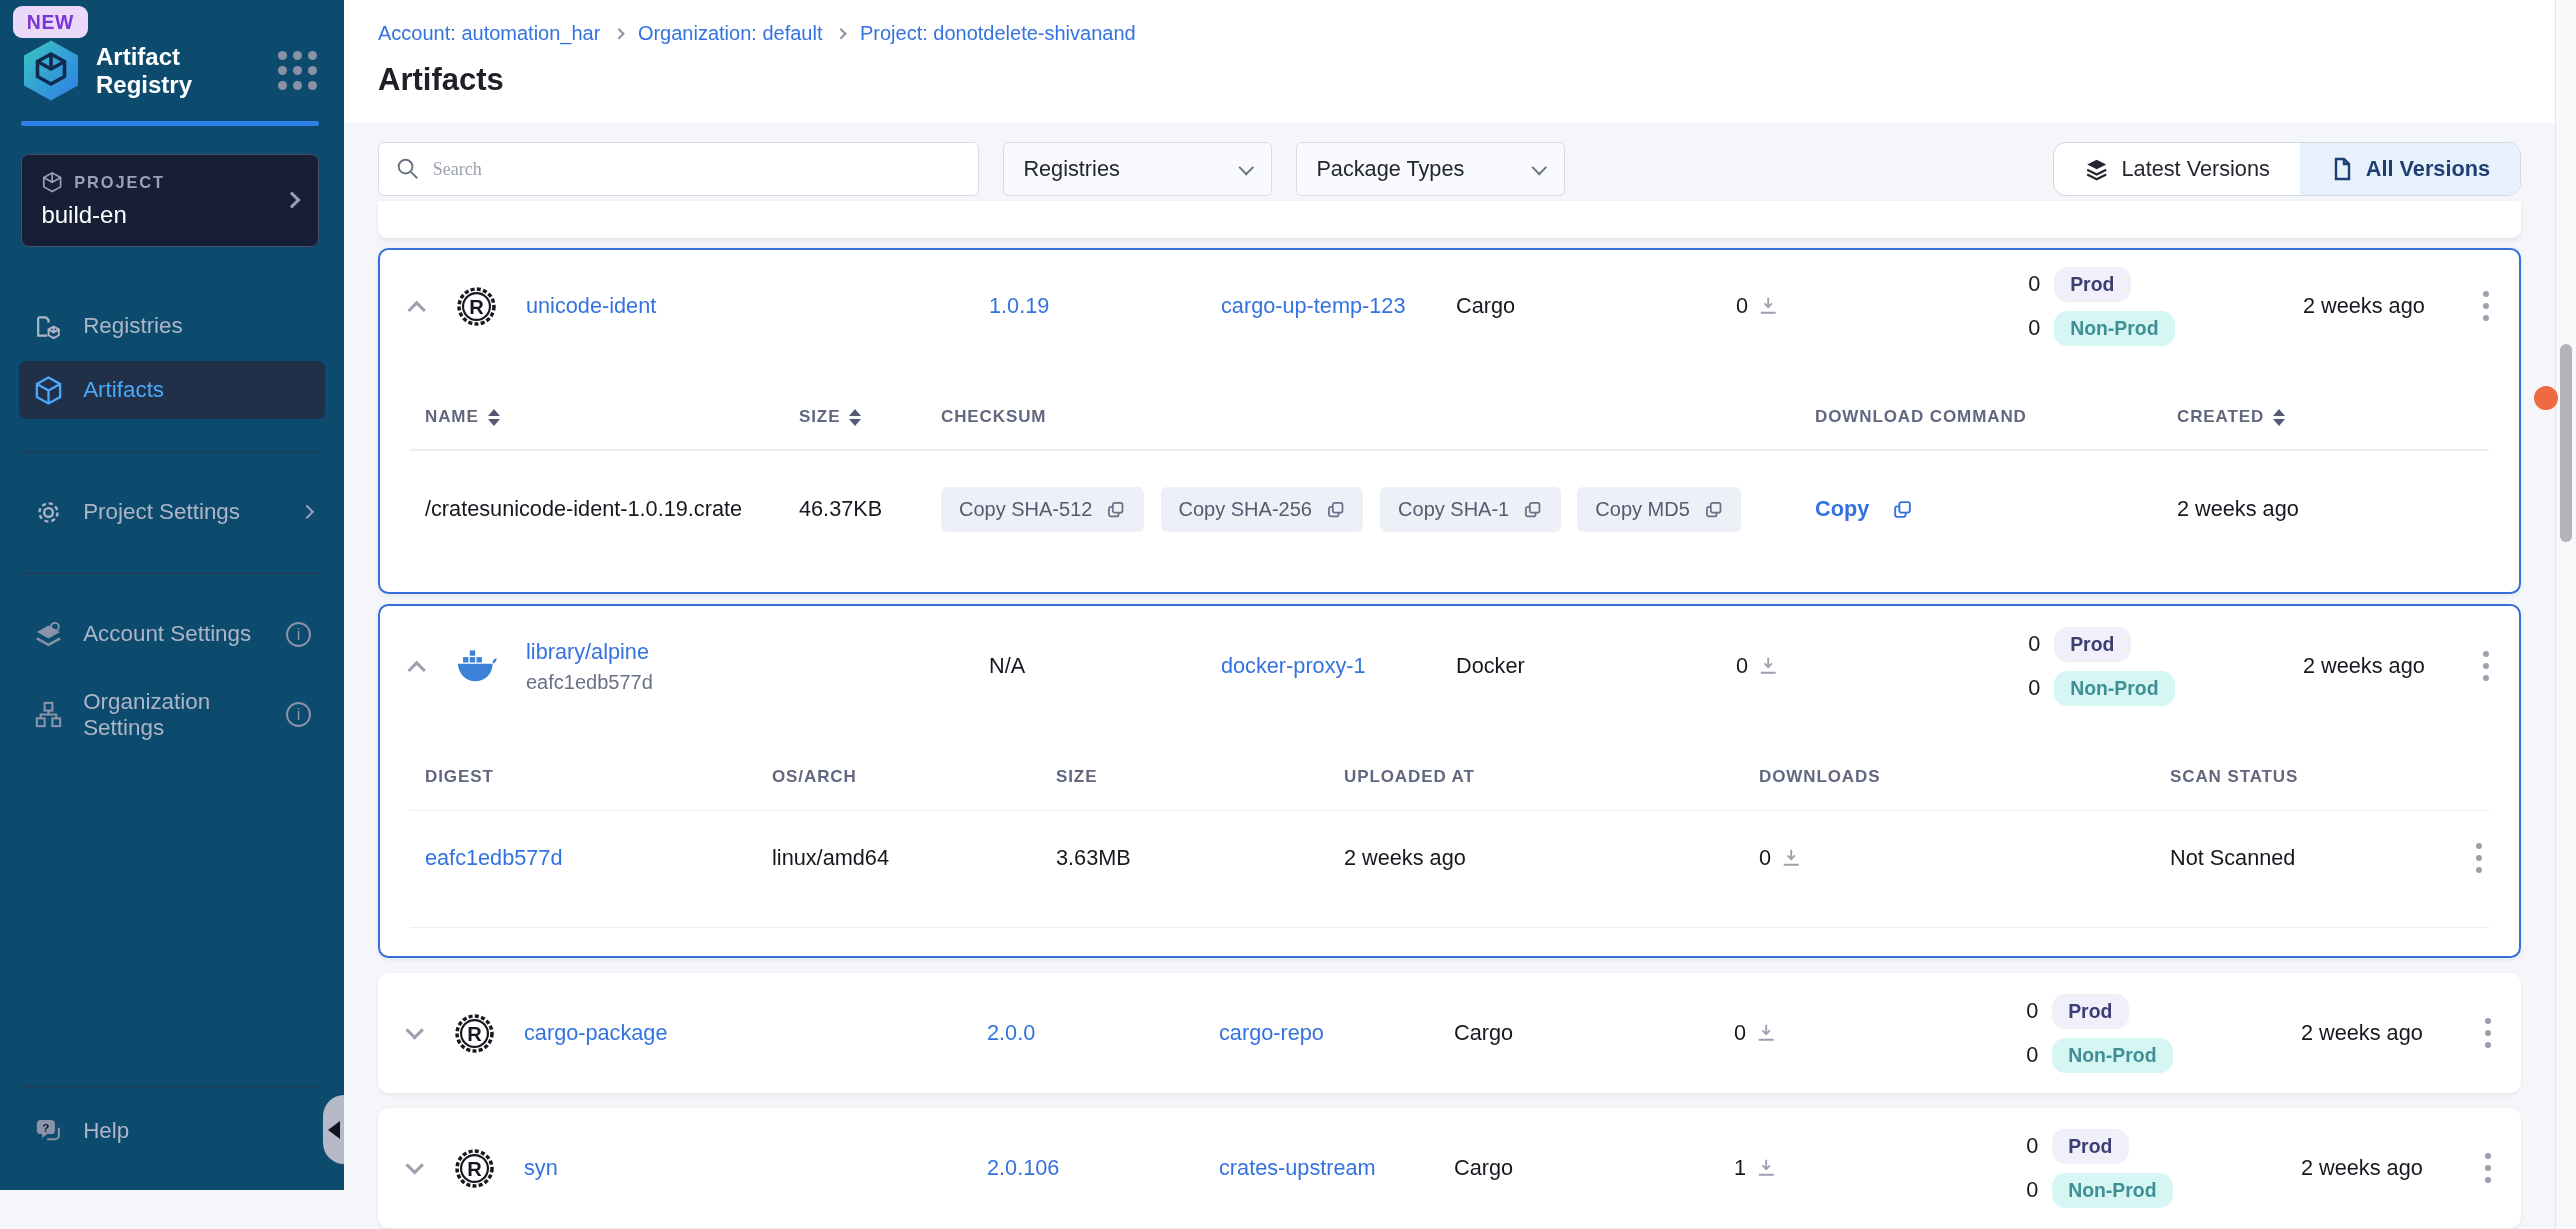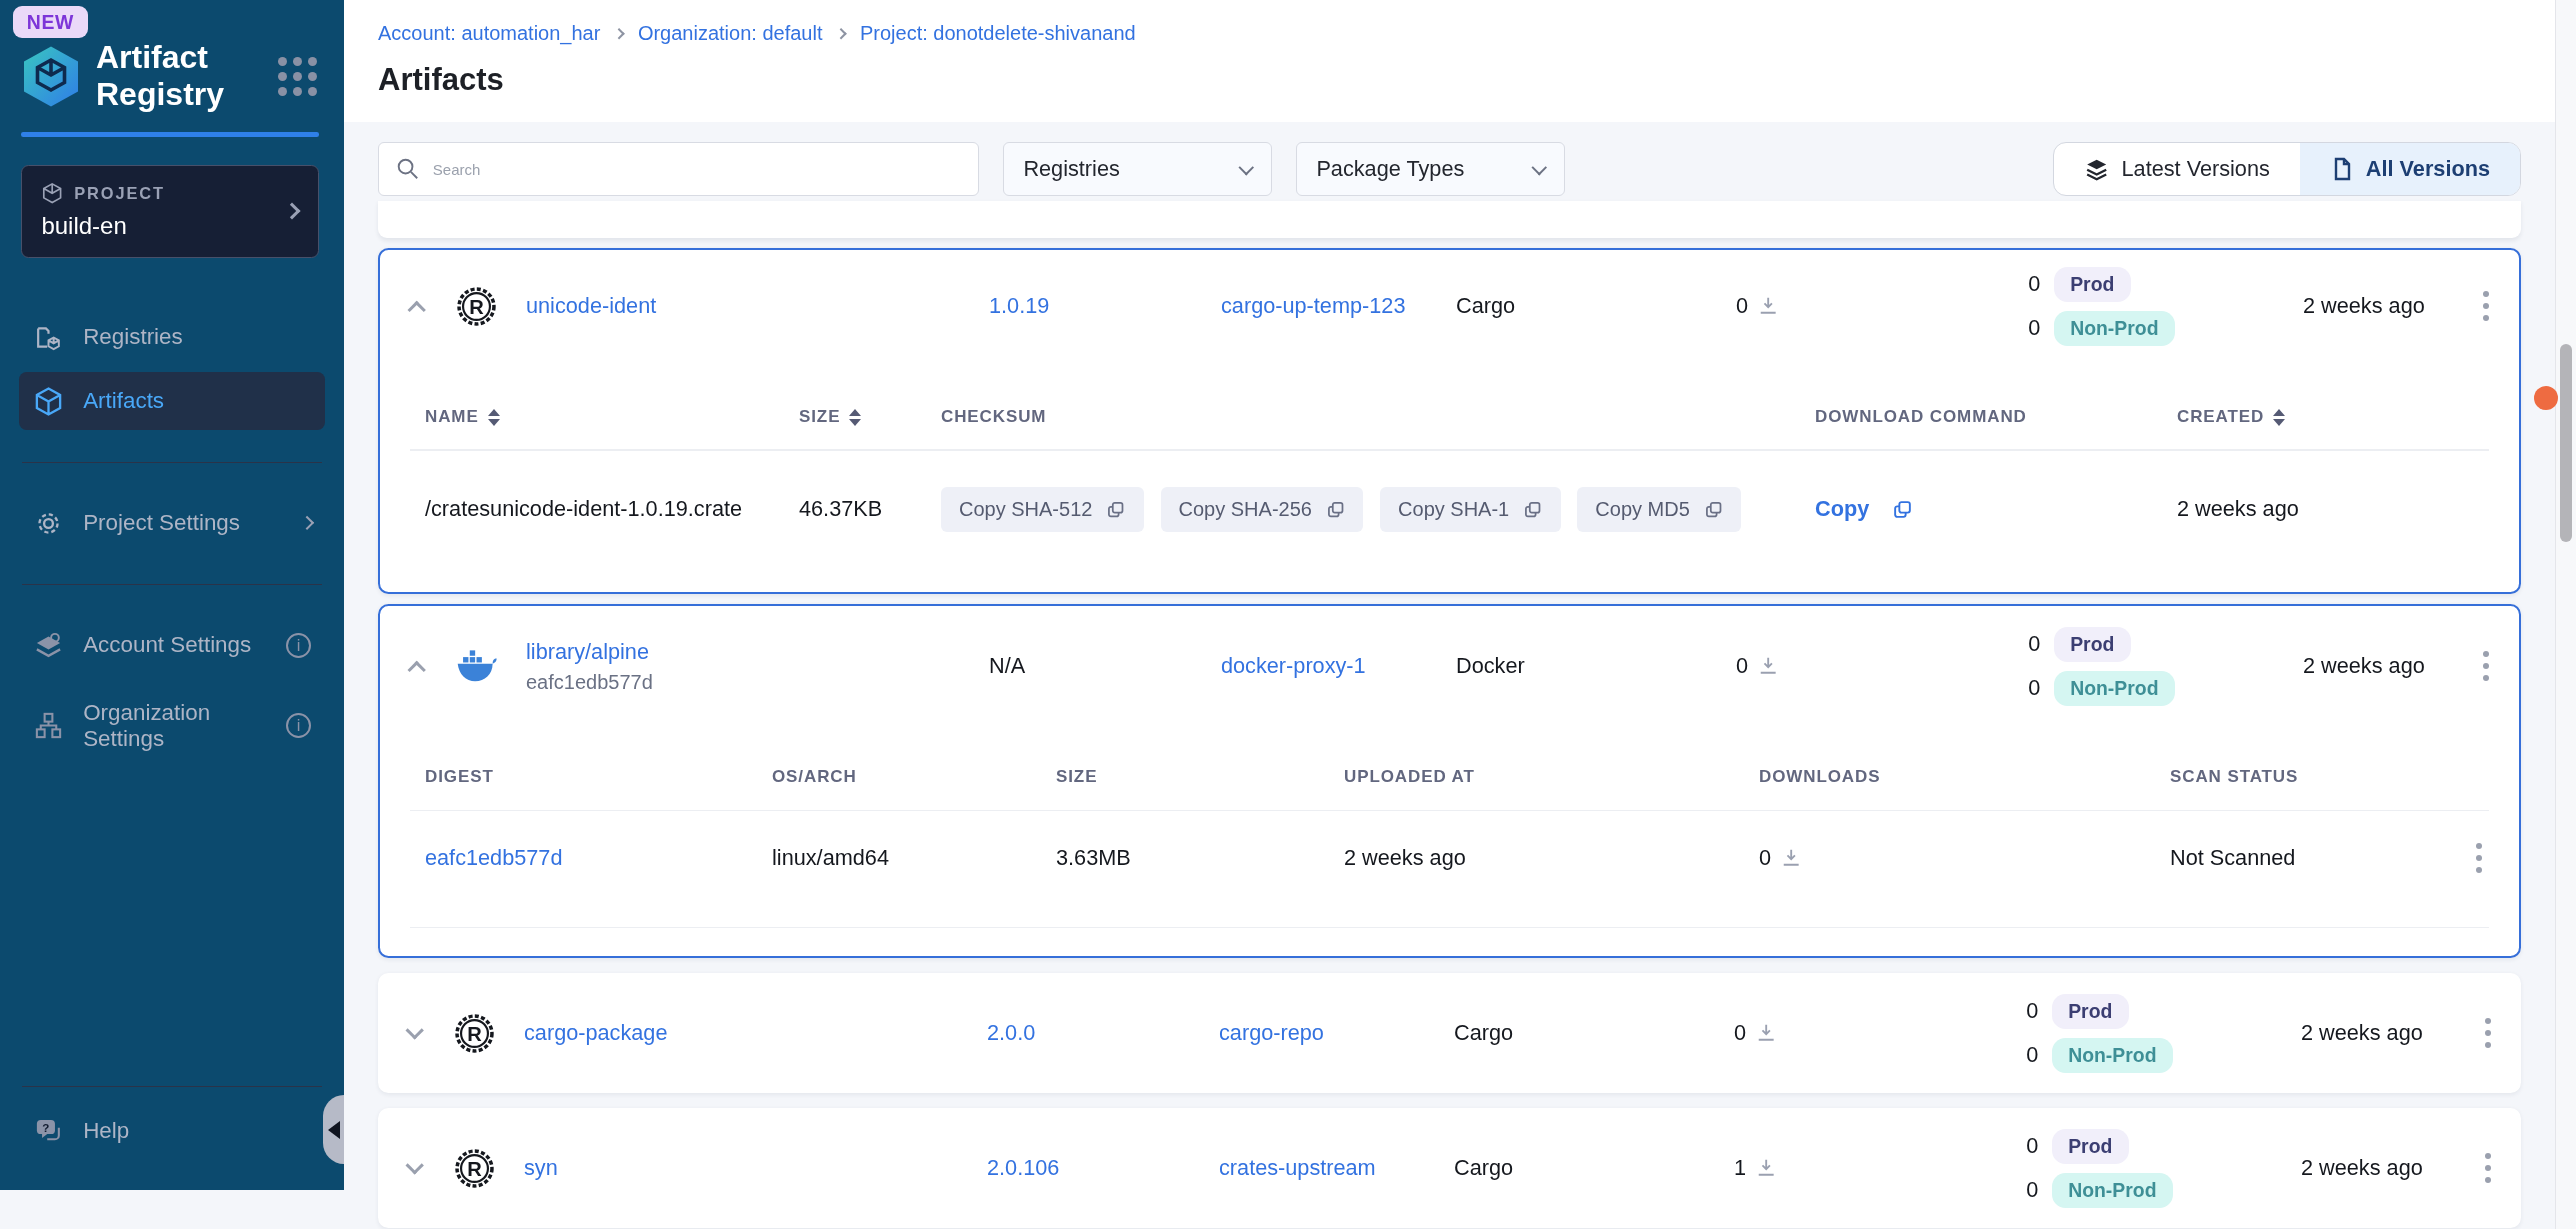--- a/index.html
+++ b/index.html
@@ -4,21 +4,21 @@
 <style>
   * { margin:0; padding:0; box-sizing:border-box; }
   html,body { width:2576px; height:1230px; overflow:hidden; }
   body { font-family:"Liberation Sans","DejaVu Sans",sans-serif; background:#f4f6fa; display:flex; }
 
   
   .sidebar { position:relative; width:344px; height:1190px; background:#0c4a6e; flex:none; display:flex; flex-direction:column; color:#aeb5c6; }
   .new-badge { position:absolute; top:6px; left:13.4px; background:#ead9f8; color:#7d35d8; font-weight:bold; font-size:19.4px; padding:4.5px 13.4px; border-radius:9px; letter-spacing:0.7px; }
   .logo-row { display:flex; align-items:center; margin:39px 27px 0 21px; }
   .logo-ico { width:60px; height:63px; flex:none; }
-  .logo-title { color:#fff; font-size:32px; font-weight:bold; margin-left:15px; flex:1; }
+  .logo-title { color:#fff; font-size:24px; font-weight:bold; margin-left:15px; flex:1; }
   .grid-ico { display:grid; grid-template-columns:repeat(3,9px); grid-gap:6px; cursor:pointer; }
   .grid-ico i { width:9px; height:9px; border-radius:50%; background:#8a91a5; }
   .accent-bar { height:4.5px; background:#2f80e8; margin:19.4px 25.4px 0 21px; border-radius:2.2px; }
 
   .proj-card { margin:28px 25.4px 0 21px; background:#161f35; border:1.5px solid #47506a; border-radius:7.5px; padding:16.4px 19.4px; display:flex; align-items:center; cursor:pointer; }
   .proj-info { flex:1; }
   .proj-label-row { display:flex; align-items:center; gap:10.5px; color:#9aa1b5; }
   .proj-label { font-size:16.4px; font-weight:bold; letter-spacing:1.9px; }
   .proj-name { color:#fff; font-size:24px; margin-top:7.5px; }
   .chev-right { width:12px; height:12px; border-right:3px solid #9aa1b5; border-bottom:3px solid #9aa1b5; transform:rotate(-45deg); }
@@ -37,21 +37,21 @@
   
   .main { flex:1; display:flex; flex-direction:column; min-width:0; }
   .page-header { background:#fff; padding:22.4px 0 0 34px; height:122px; flex:none; }
   .breadcrumb { display:flex; align-items:center; gap:12px; font-size:20px; }
   .breadcrumb a { color:#3372e0; text-decoration:none; cursor:pointer; }
   .bc-sep { width:7.5px; height:7.5px; border-right:2.2px solid #8e94a3; border-bottom:2.2px solid #8e94a3; transform:rotate(-45deg); margin:0 3px; }
   .page-title { font-size:31px; font-weight:bold; color:#1d2026; margin-top:16.4px; }
 
   .toolbar { display:flex; align-items:center; gap:24px; margin:20px 34px 0 34px; height:54px; flex:none; }
   .search-box { width:601px; height:54px; background:#fff; border:1.5px solid #d8dbe3; border-radius:6px; display:flex; align-items:center; padding:0 16.4px; gap:12px; }
-  .search-box input { border:none; outline:none; font-size:15px; color:#0f172a; flex:1; font-family:Liberation Sans, sans-serif; background:transparent; }
+  .search-box input { border:none; outline:none; font-size:18px; color:#0f172a; flex:1; font-family:Liberation Serif, serif; background:transparent; }
   .search-box input::placeholder { color:#9ba1ad; }
   .drop { width:269px; height:54px; background:#f8fafe; border:1.5px solid #d8dbe3; border-radius:6px; display:flex; align-items:center; padding:0 19.4px; font-size:21.7px; color:#23262e; cursor:pointer; }
   .drop .lbl { flex:1; }
   .chev-down { width:10.5px; height:10.5px; border-right:2.2px solid #6c7283; border-bottom:2.2px solid #6c7283; transform:rotate(45deg); margin-top:-4.5px; }
   .seg-group { margin-left:auto; display:flex; border:1.5px solid #d3d7e0; border-radius:13px; overflow:hidden; background:#fff;text-align:right; }
   .seg { height:52px; display:flex; align-items:center; justify-content:center; gap:12px; font-size:21.7px; color:#23262e; cursor:pointer; padding:0 30px; }
   .seg.selected { background:#e7f1fc; color:#1d3f73; font-weight:bold; }
 
   .content { flex:1; padding:4.5px 34px 0 34px; overflow:hidden; }
   .card-partial { background:#fff; height:37px; border-radius:0 0 9px 9px; box-shadow:0 2.2px 4.5px rgba(30,40,70,.08); }

